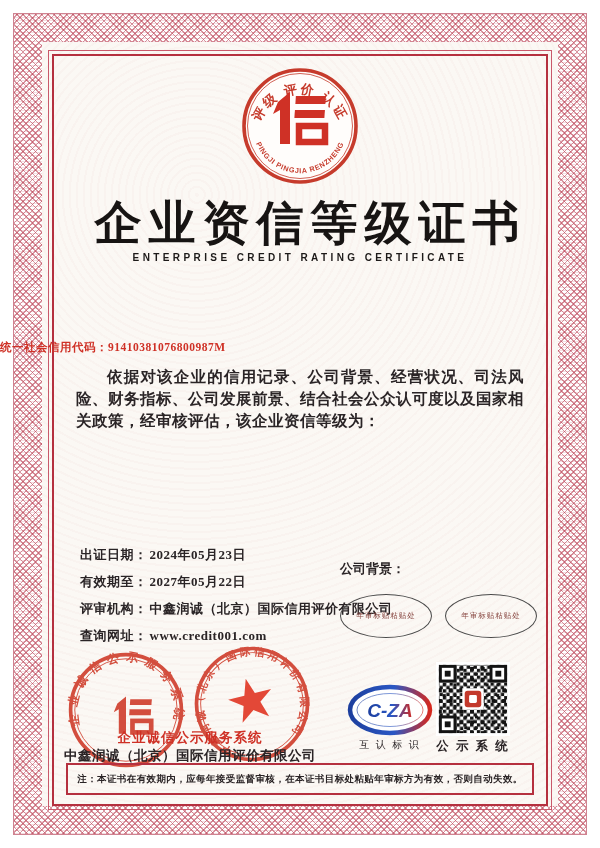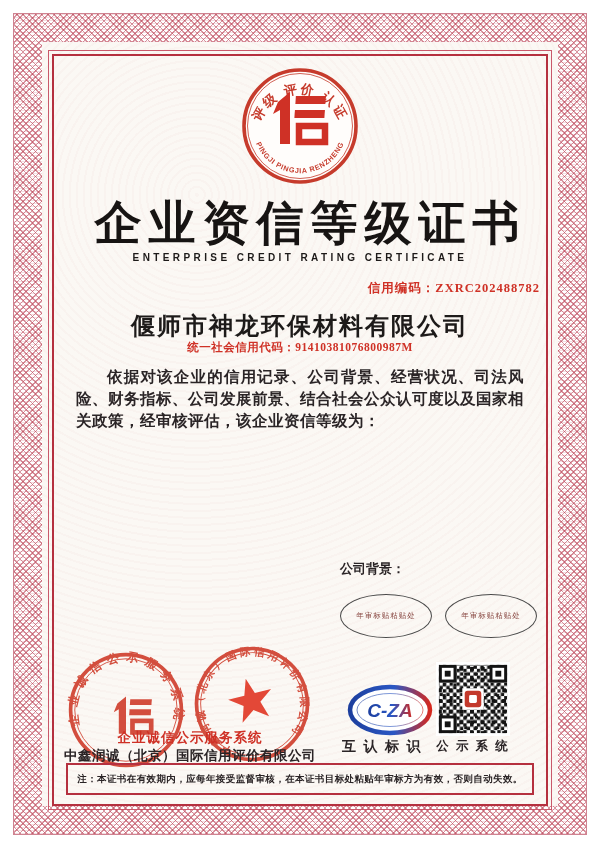--- a/index.html
+++ b/index.html
@@ -41,21 +41,21 @@
   }
   .credit-code{
     position:absolute; top:280px; right:60px;
     font-size:12.5px; font-weight:700; color:#cf3126; letter-spacing:1px;
   }
   .company{
     position:absolute; top:310px; left:0; right:0; text-align:center;
     font-size:24px; font-weight:900; color:#1d1a19; letter-spacing:2px;
   }
   .uscc{
-    position:absolute; top:340px; left:0; right:0; text-align:center;
+    position:absolute; top:340px; left:0; right:0; text-align:left;
     font-size:11.5px; font-weight:700; color:#cf3126; letter-spacing:.5px;
   }
   .body-text{
     position:absolute; top:366px; left:76px; width:448px;
     font-size:15.5px; font-weight:700; color:#2a2426; line-height:1.42;
     text-align:justify; text-indent:2em; letter-spacing:.5px;
   }
   .rating{
     position:absolute; top:438px; left:0; right:0; text-align:center;
     font-size:60px; font-weight:900; color:#e23324; letter-spacing:3px;
@@ -79,22 +79,22 @@
     position:absolute; top:729px; left:40px; width:300px; text-align:center;
     font-size:13.5px; font-weight:900; color:#cf3126; letter-spacing:1px;
   }
   .caption2{
     position:absolute; top:747px; left:20px; width:340px; text-align:center;
     font-size:13.5px; font-weight:900; color:#2a2426; letter-spacing:.5px;
   }
 
   .cza{position:absolute; left:346px; top:684px; width:88px; height:52px;}
   .cza-label{
-    position:absolute; left:342px; top:738px; width:96px; text-align:left;
-    font-size:14px; font-weight:700; color:#2a2426; letter-spacing:2px;
+    position:absolute; left:342px; top:738px; width:96px; text-align:center;
+    font-size:10px; font-weight:400; color:#2a2426; letter-spacing:2px;
   }
   .qr{position:absolute; left:436px; top:662px; width:74px; height:74px;}
   .qr-label{
     position:absolute; left:424px; top:738px; width:98px; text-align:center;
     font-size:12.5px; font-weight:900; color:#2a2426; letter-spacing:2px;
   }
 
   .footer-note{
     position:absolute; left:66px; right:66px; top:763px; height:32px;
     border:2px solid #b5303f; box-sizing:border-box;
@@ -129,28 +129,40 @@
       <g fill="#cf3126">
         <polygon points="38,36 50,26 50,78 40,78 40,44 33,48"></polygon>
         <rect x="58" y="30" width="30" height="8" transform="skewX(-4)"></rect>
         <rect x="58" y="44" width="30" height="8" transform="skewX(-4)"></rect>
         <rect x="59" y="60" width="26" height="16" fill="none" stroke="#cf3126" stroke-width="6.5"></rect>
       </g>
     </svg>
 
     <div class="title">企业资信等级证书</div>
     <div class="subtitle">ENTERPRISE CREDIT RATING CERTIFICATE</div>
-    <div class="credit-code">信用编码：ZXRC202488782</div>
-
-    <div class="company">偃师市神龙环保材料有限公司</div>
+
     <div class="uscc">统一社会信用代码：91410381076800987M</div>
 
     <div class="body-text">依据对该企业的信用记录、公司背景、经营状况、司法风险、财务指标、公司发展前景、结合社会公众认可度以及国家相关政策，经审核评估，该企业资信等级为：</div>
 
 
+    <div class="details">
+      <div class="detail-row">
+        <span class="dl">出证日期：</span><span class="dv">2024年05月23日</span>
+      </div>
+      <div class="detail-row">
+        <span class="dl">有效期至：</span><span class="dv">2027年05月22日</span>
+      </div>
+      <div class="detail-row">
+        <span class="dl">评审机构：</span><span class="dv">中鑫润诚（北京）国际信用评价有限公司</span>
+      </div>
+      <div class="detail-row">
+        <span class="dl">查询网址：</span><span class="dv">www.credit001.com</span>
+      </div>
+    </div>
 
     <div class="annual">
       <div class="annual-label">公司背景：</div>
       <div class="sticker-row">
         <div class="sticker">
           <span>年审标贴粘贴处</span>
         </div>
         <div class="sticker">
           <span>年审标贴粘贴处</span>
         </div>

